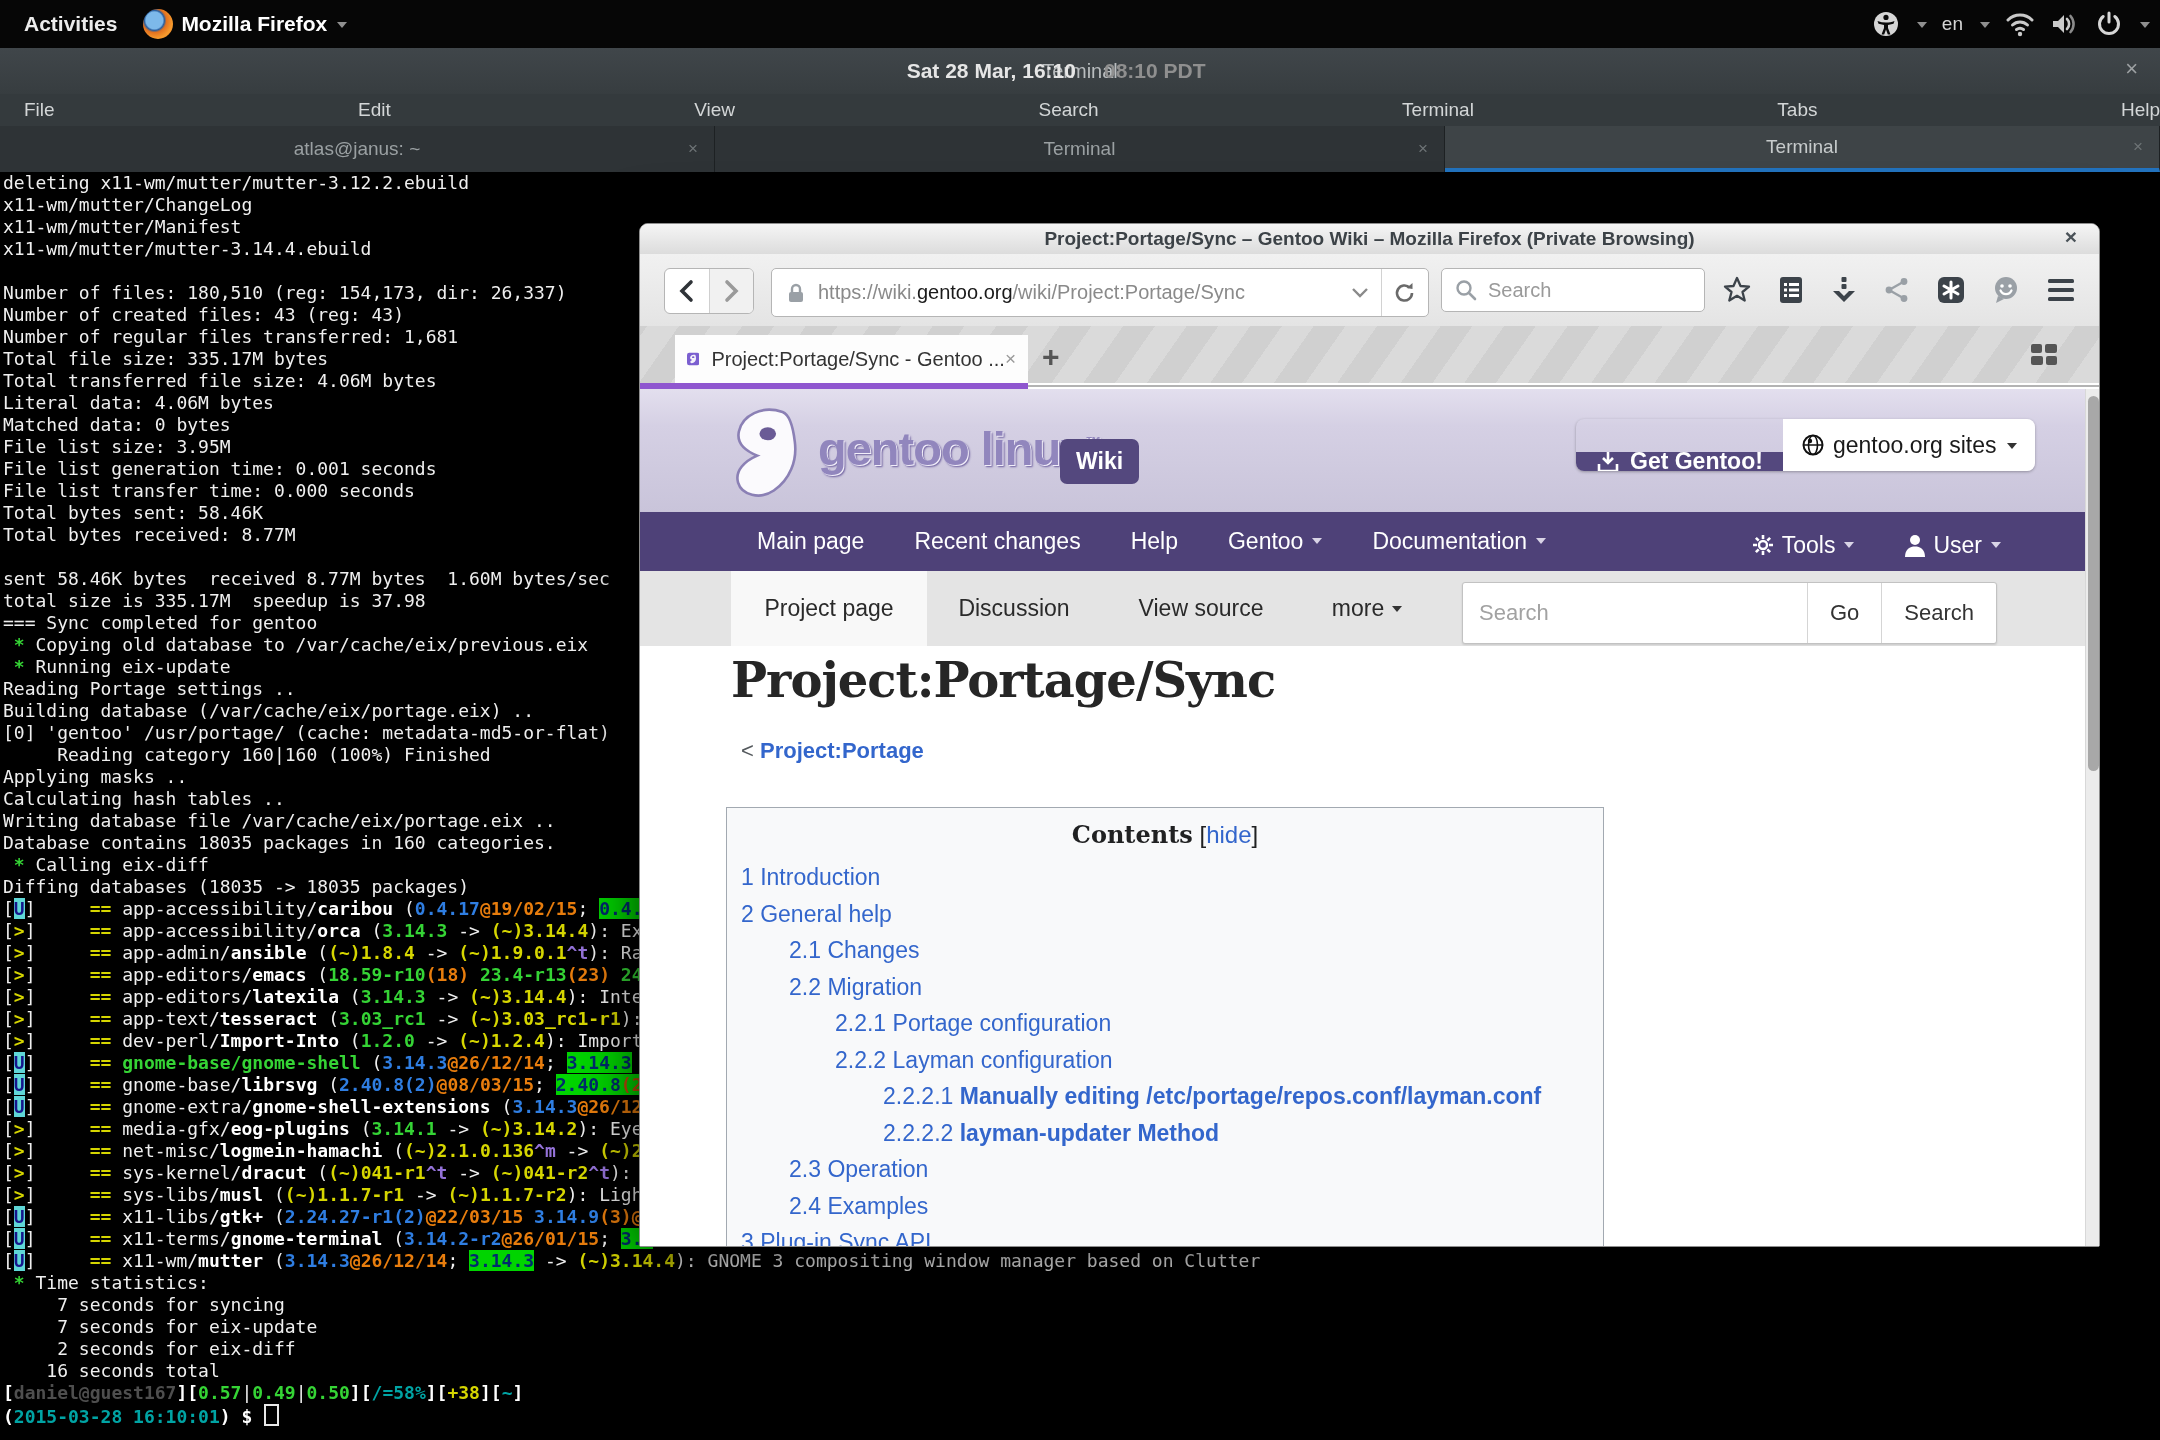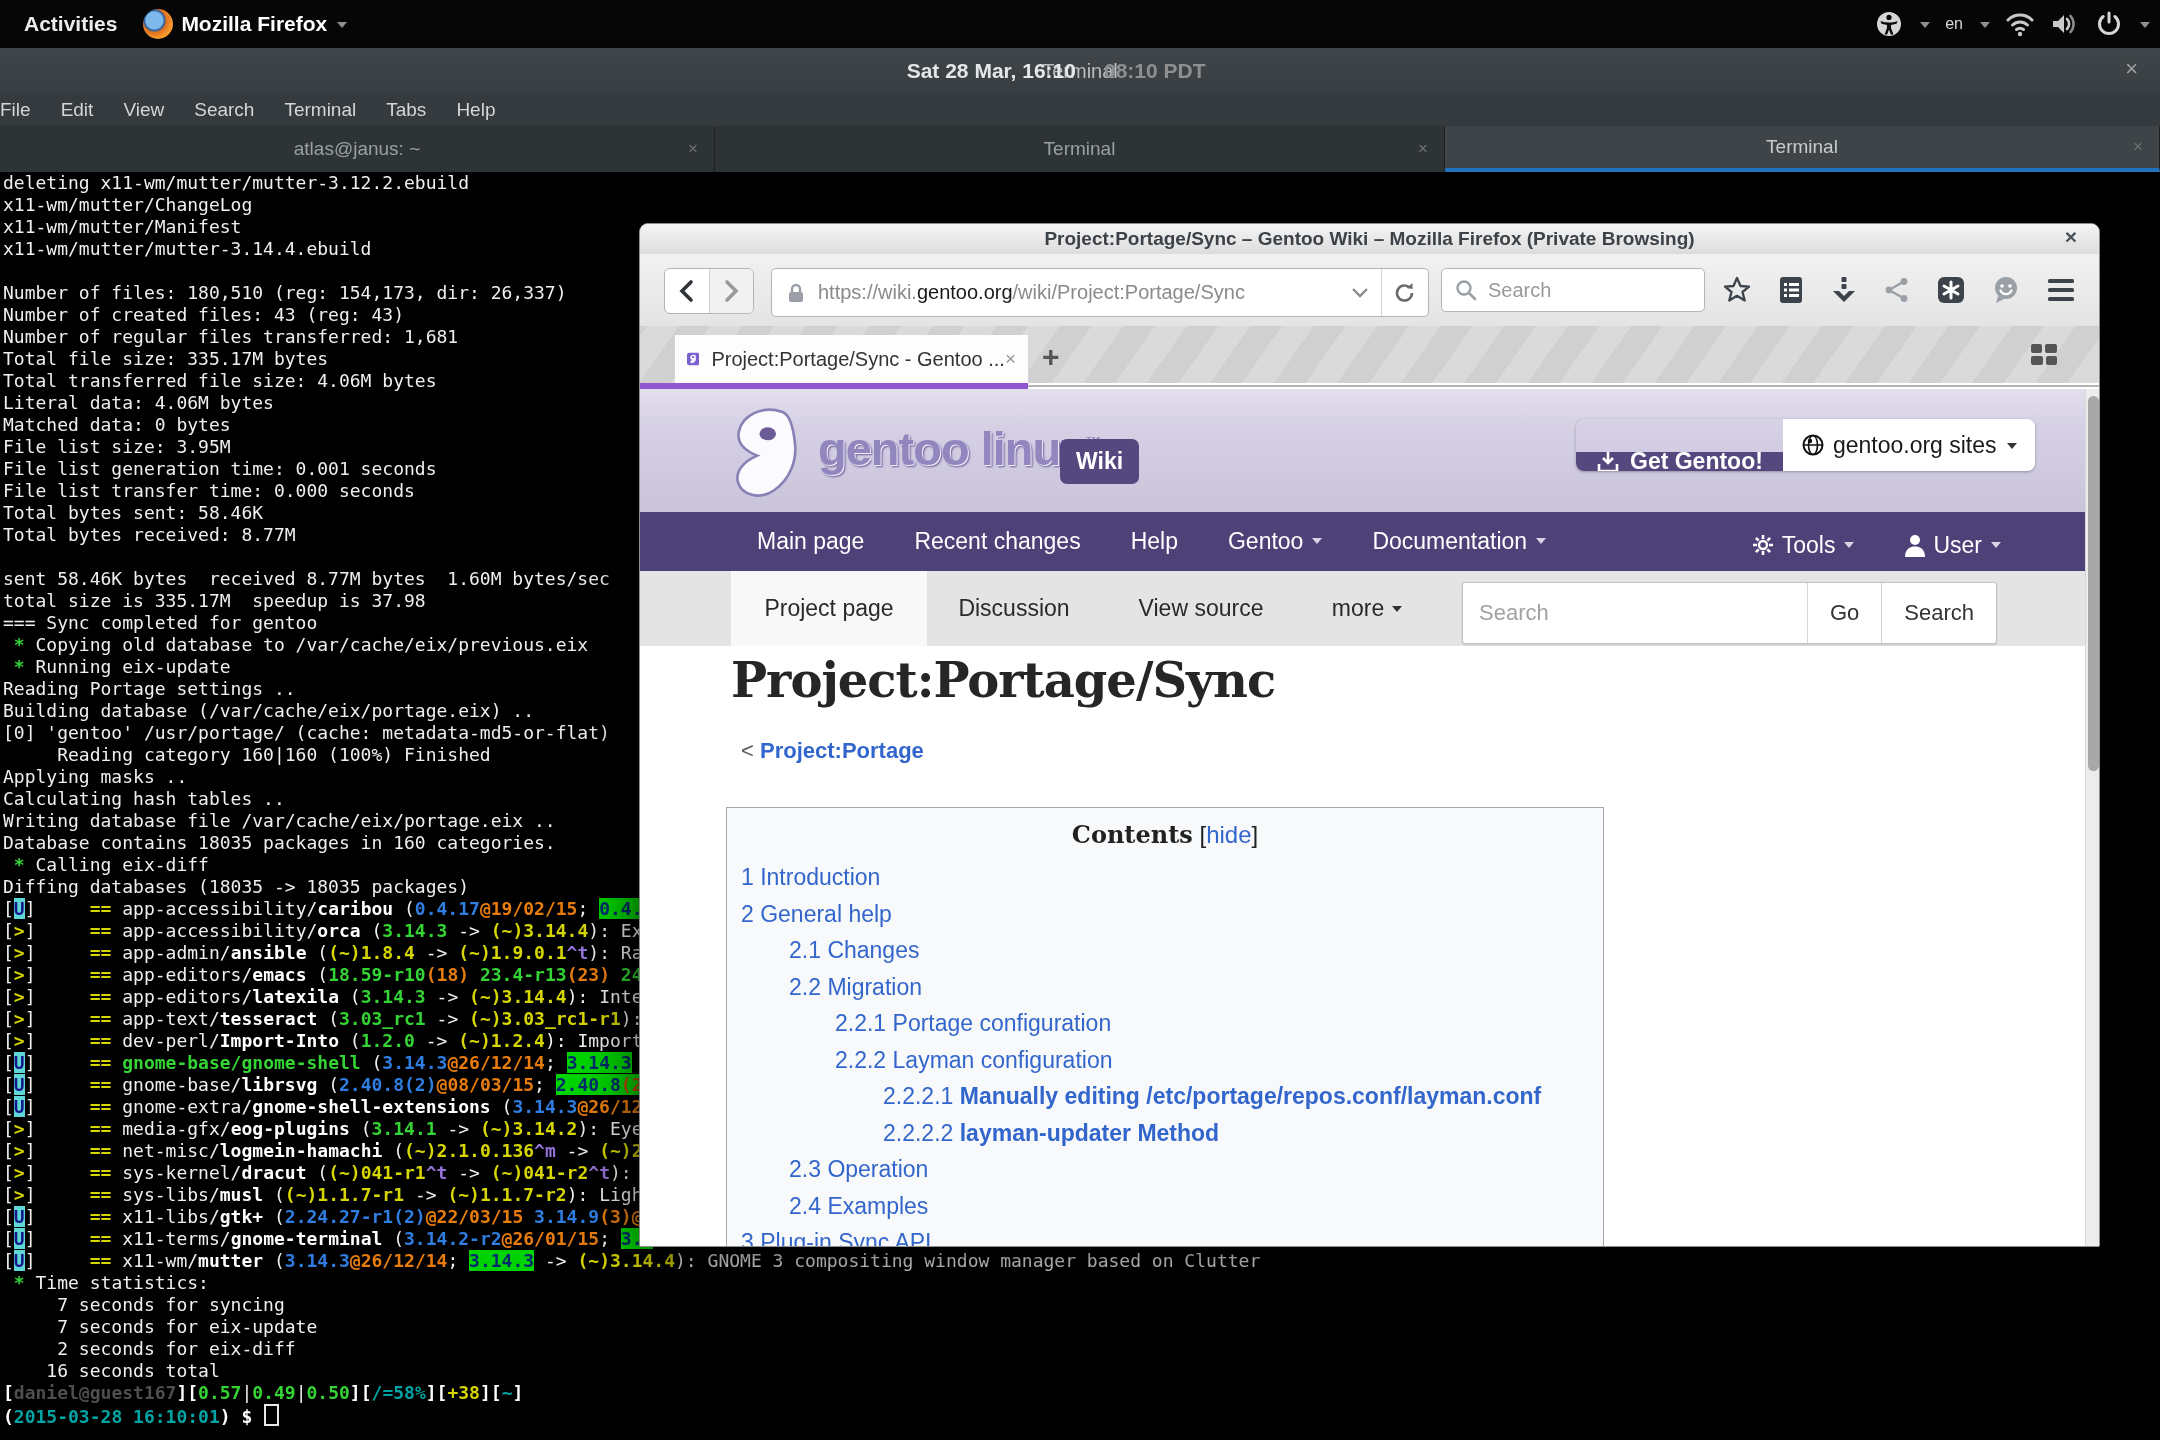--- a/index.html
+++ b/index.html
@@ -12,33 +12,33 @@
   .tb-left{display:flex;align-items:center;gap:26px;padding-left:24px;}
   .tb-activities{font-size:21px;font-weight:bold;color:#ececec;}
   .ff-logo{width:30px;height:30px;border-radius:50%;
      background:radial-gradient(circle at 38% 38%, #7db9ea 0 32%, #2b5f9e 38%, #e3721f 46%, #f89c2e 70%, #c9560e 100%);}
   .tb-app{font-size:21px;font-weight:bold;color:#fff;display:flex;align-items:center;gap:8px;}
   .tb-center{position:absolute;left:50%;top:0;height:48px;transform:translateX(-58%);
              display:flex;align-items:center;gap:28px;margin-top:47px;}
   .tb-clock{font-size:21px;font-weight:bold;color:#e6e6e6;}
   .tb-tz{font-size:21px;font-weight:bold;color:#8f8f8f;}
   .tb-right{position:absolute;right:10px;top:0;height:48px;display:flex;align-items:center;gap:15px;}
-  .tb-lang{font-size:16px;color:#d6d6d6;}
+  .tb-lang{font-size:19px;color:#d6d6d6;}
   .caret{display:inline-block;width:0;height:0;border:5px solid transparent;border-top-width:6px;
          border-top-color:#8f8f8f;margin-left:2px;position:relative;top:3px;}
 
   
   #term{position:absolute;left:0;top:48px;width:2160px;height:1392px;z-index:1;background:#000;}
   .term-titlebar{position:absolute;left:0;top:0;width:100%;height:46px;
      background:linear-gradient(#40464a,#373d40);border-bottom:1px solid #2b3033;
      display:flex;align-items:center;justify-content:center;}
   .term-title{font-size:20px;color:#b9bdbf;}
   .term-close{position:absolute;right:22px;top:8px;font-size:22px;color:#9da1a3;cursor:default;}
   .term-menubar{position:absolute;left:0;top:46px;width:100%;height:32px;background:#343a3d;
-     display:flex;align-items:center;gap:30px;padding-left:0;box-sizing:border-box;}
+     display:flex;align-items:center;gap:30px;padding-left:24px;box-sizing:border-box;justify-content:space-between;}
   .term-menu-item{font-size:19px;color:#d3d6d7;}
   .term-tabbar{position:absolute;left:0;top:78px;width:100%;height:46px;background:#23282a;display:flex;}
   .term-tab{width:715px;height:46px;background:#2e3336;border-right:1px solid #1d2123;
      display:flex;align-items:center;justify-content:center;position:relative;box-sizing:border-box;}
   .term-tab .lbl{font-size:19px;color:#9aa0a2;}
   .term-tab .tclose{position:absolute;right:16px;font-size:17px;color:#6e7476;}
   .term-tab.active{background:#3e4447;border-bottom:4px solid #2272bd;flex:1;}
   .term-tab.active .lbl{color:#c7cbcc;}
   .term-tab:nth-child(2){width:730px;}
   #term-lines{position:absolute;left:3px;top:124px;width:2157px;

